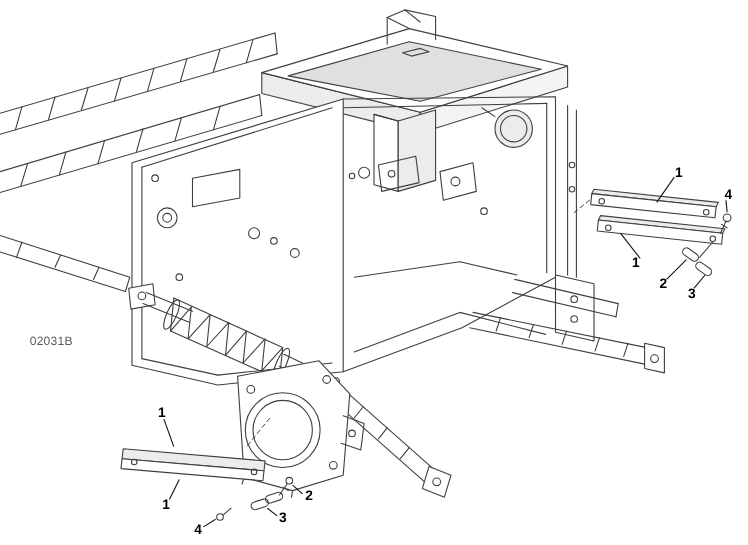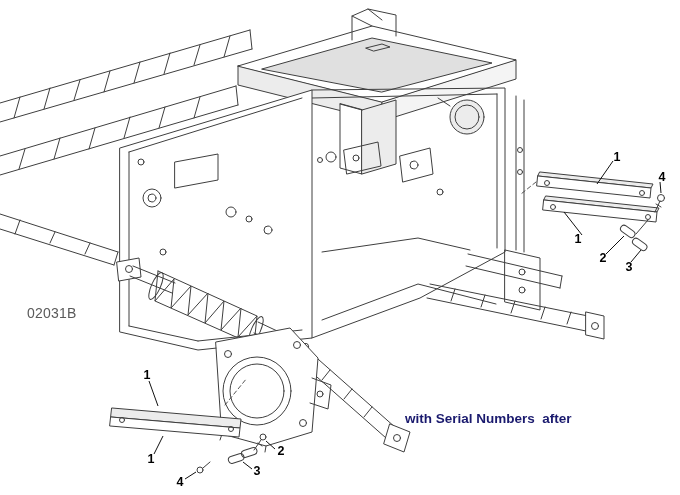--- a/index.html
+++ b/index.html
@@ -20,21 +20,21 @@
   .fillmid{fill:#e0e0e0;}
   .leader{stroke:#111;stroke-width:1;fill:none;}
   .dashed{stroke:#444;stroke-width:0.9;stroke-dasharray:4 3;fill:none;}
   .callout{
     position:absolute;transform:translate(-50%,-50%);
     font-weight:bold;font-size:12.5px;color:var(--label-text);
     line-height:1;user-select:none;
   }
   .code{
     position:absolute;left:27px;top:305px;
-    font-size:14px;color:var(--code-text);letter-spacing:.2px;
+    font-size:11px;color:var(--code-text);letter-spacing:.2px;
   }
   .caption{
     position:absolute;left:405px;top:366px;
     color:var(--caption-text);font-weight:bold;font-size:13.5px;line-height:21px;
     white-space:pre;
   }
 </style>
 </head>
 <body>
 
@@ -223,21 +223,20 @@
       <line x1="154" y1="454" x2="163" y2="436"></line>
       <line x1="275" y1="449" x2="266" y2="441"></line>
       <line x1="252" y1="469" x2="243" y2="462"></line>
       <line x1="185" y1="479" x2="196" y2="472"></line>
     </g>
   </svg>
 
   <span class="code">02031B</span>
 
   <div class="caption">
-    <div class="l2">with Serial Numbers  after</div>
     
   </div>
 
   <div class="callout-layer">
       <span class="callout" style="left: 617px; top: 157px;">1</span>
       <span class="callout" style="left: 662px; top: 177px;">4</span>
       <span class="callout" style="left: 578px; top: 239px;">1</span>
       <span class="callout" style="left: 603px; top: 258px;">2</span>
       <span class="callout" style="left: 629px; top: 267px;">3</span>
       <span class="callout" style="left: 147px; top: 375px;">1</span>

